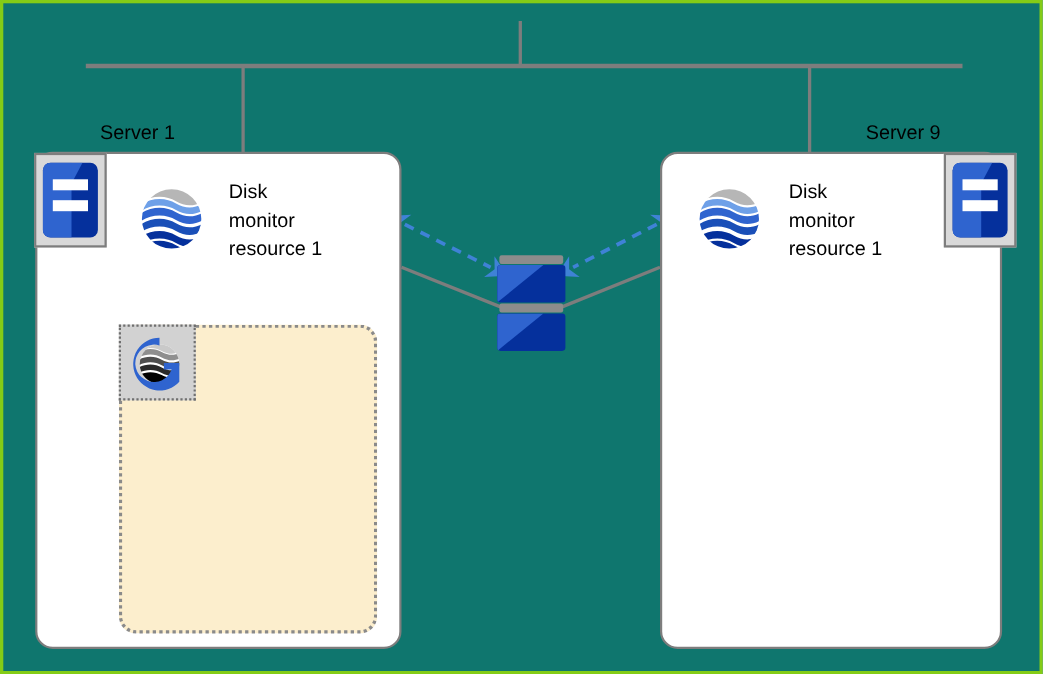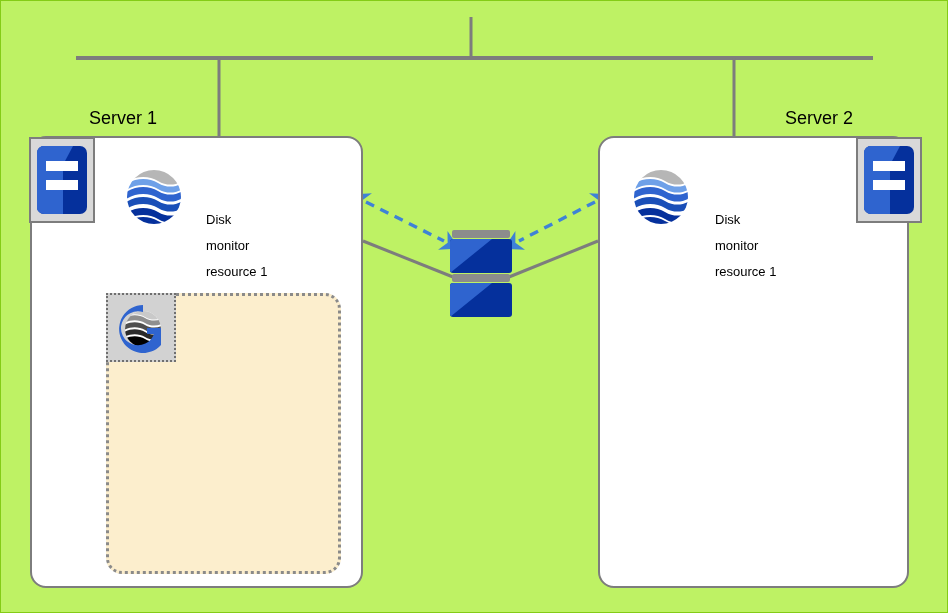--- a/index.html
+++ b/index.html
@@ -4,22 +4,22 @@
 <style>
   html, body {
     margin: 0;
     padding: 0;
     background: #ffffff;
   }
   #page {
     position: relative;
     width: 948px;
     height: 613px;
-    background: #bef264;
-    border: 1px solid #84cc16;
+    background: #0f766e;
+    border: 3px solid #84cc16;
     box-sizing: border-box;
     overflow: hidden;
     font-family: "Liberation Sans", sans-serif;
     color: #000000;
   }
   .svg-layer {
     position: absolute;
     left: 0;
     top: 0;
     width: 948px;
@@ -33,24 +33,23 @@
     line-height: 25px;
     color: #000000;
     white-space: pre;
   }
   .label-server1 { left: 88px;  top: 105px; }
   .label-server2 { left: 784px; top: 105px; }
   .label-shared-disk { left: 417px; top: 322px; }
   .label-failover { left: 142px; top: 265px; }
   .res-label {
     position: absolute;
-    font-size: 13px;
+    font-size: 18px;
     line-height: 26px;
     white-space: pre;
-    margin-top: 48px;
   }
   .res-label-1 { left: 205px; top: 158px; }
   .res-label-2 { left: 714px; top: 158px; }
 
   
   .server-box {
     position: absolute;
     border: 2px solid #7d7d7d;
     border-radius: 16px;
     background: #ffffff;
@@ -244,21 +243,21 @@
   </div>
 
   <div id="shared-disk">
     <div class="disk-cap c1"></div>
     <div class="disk-body d1"></div>
     <div class="disk-cap c2"></div>
     <div class="disk-body d2"></div>
   </div>
 
   <div id="server2-box" class="server-box"></div>
-  <div class="label label-server2">Server 2</div>
+  <div class="label label-server2">Server 9</div>
 
   <div id="server2-icon" class="server-icon-frame">
     <div class="server-icon-body">
       <div class="server-bar b1"></div>
       <div class="server-bar b2"></div>
     </div>
   </div>
 
   <svg id="globe2" class="globe-icon" viewBox="0 0 56 56">
     <defs>

